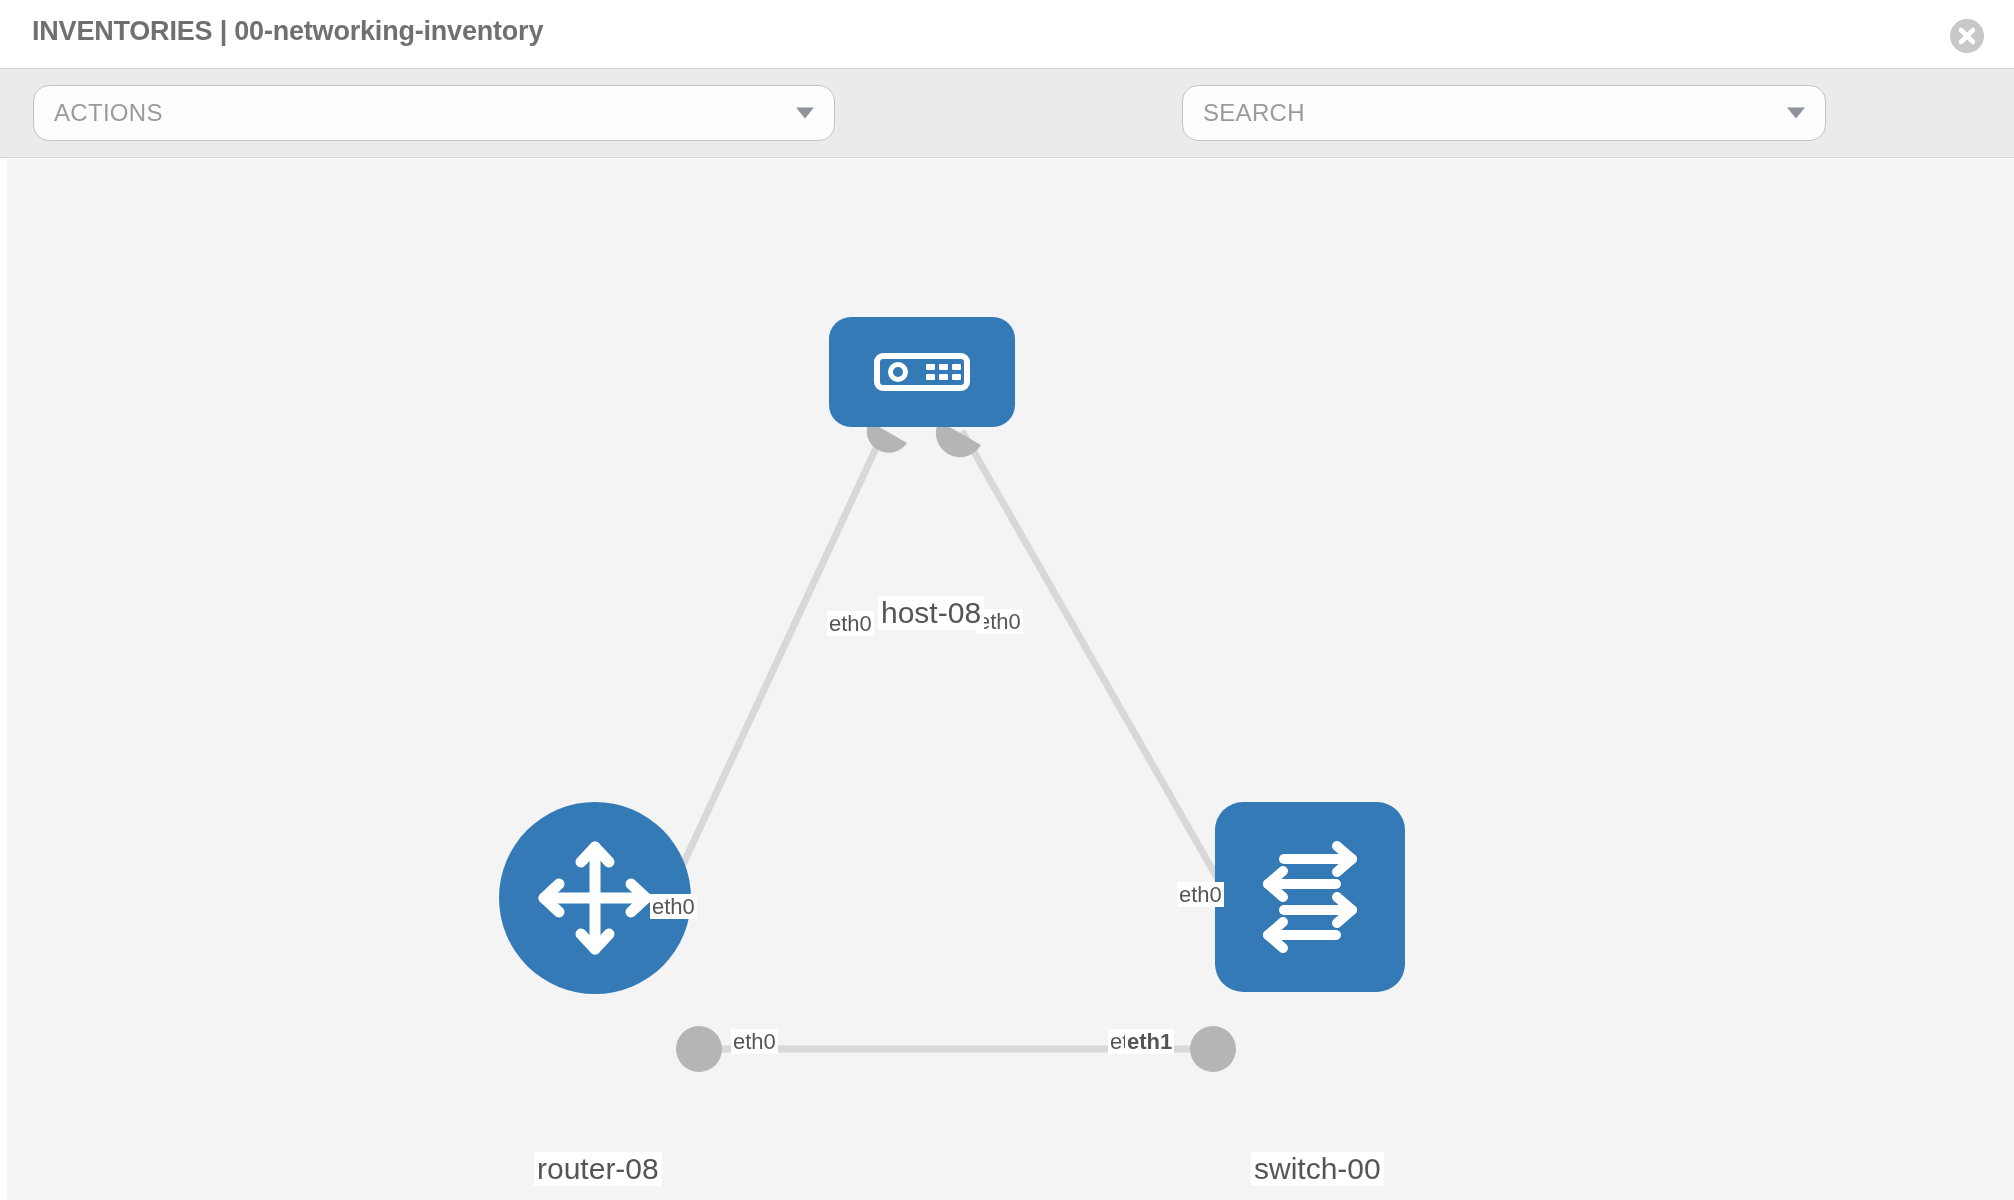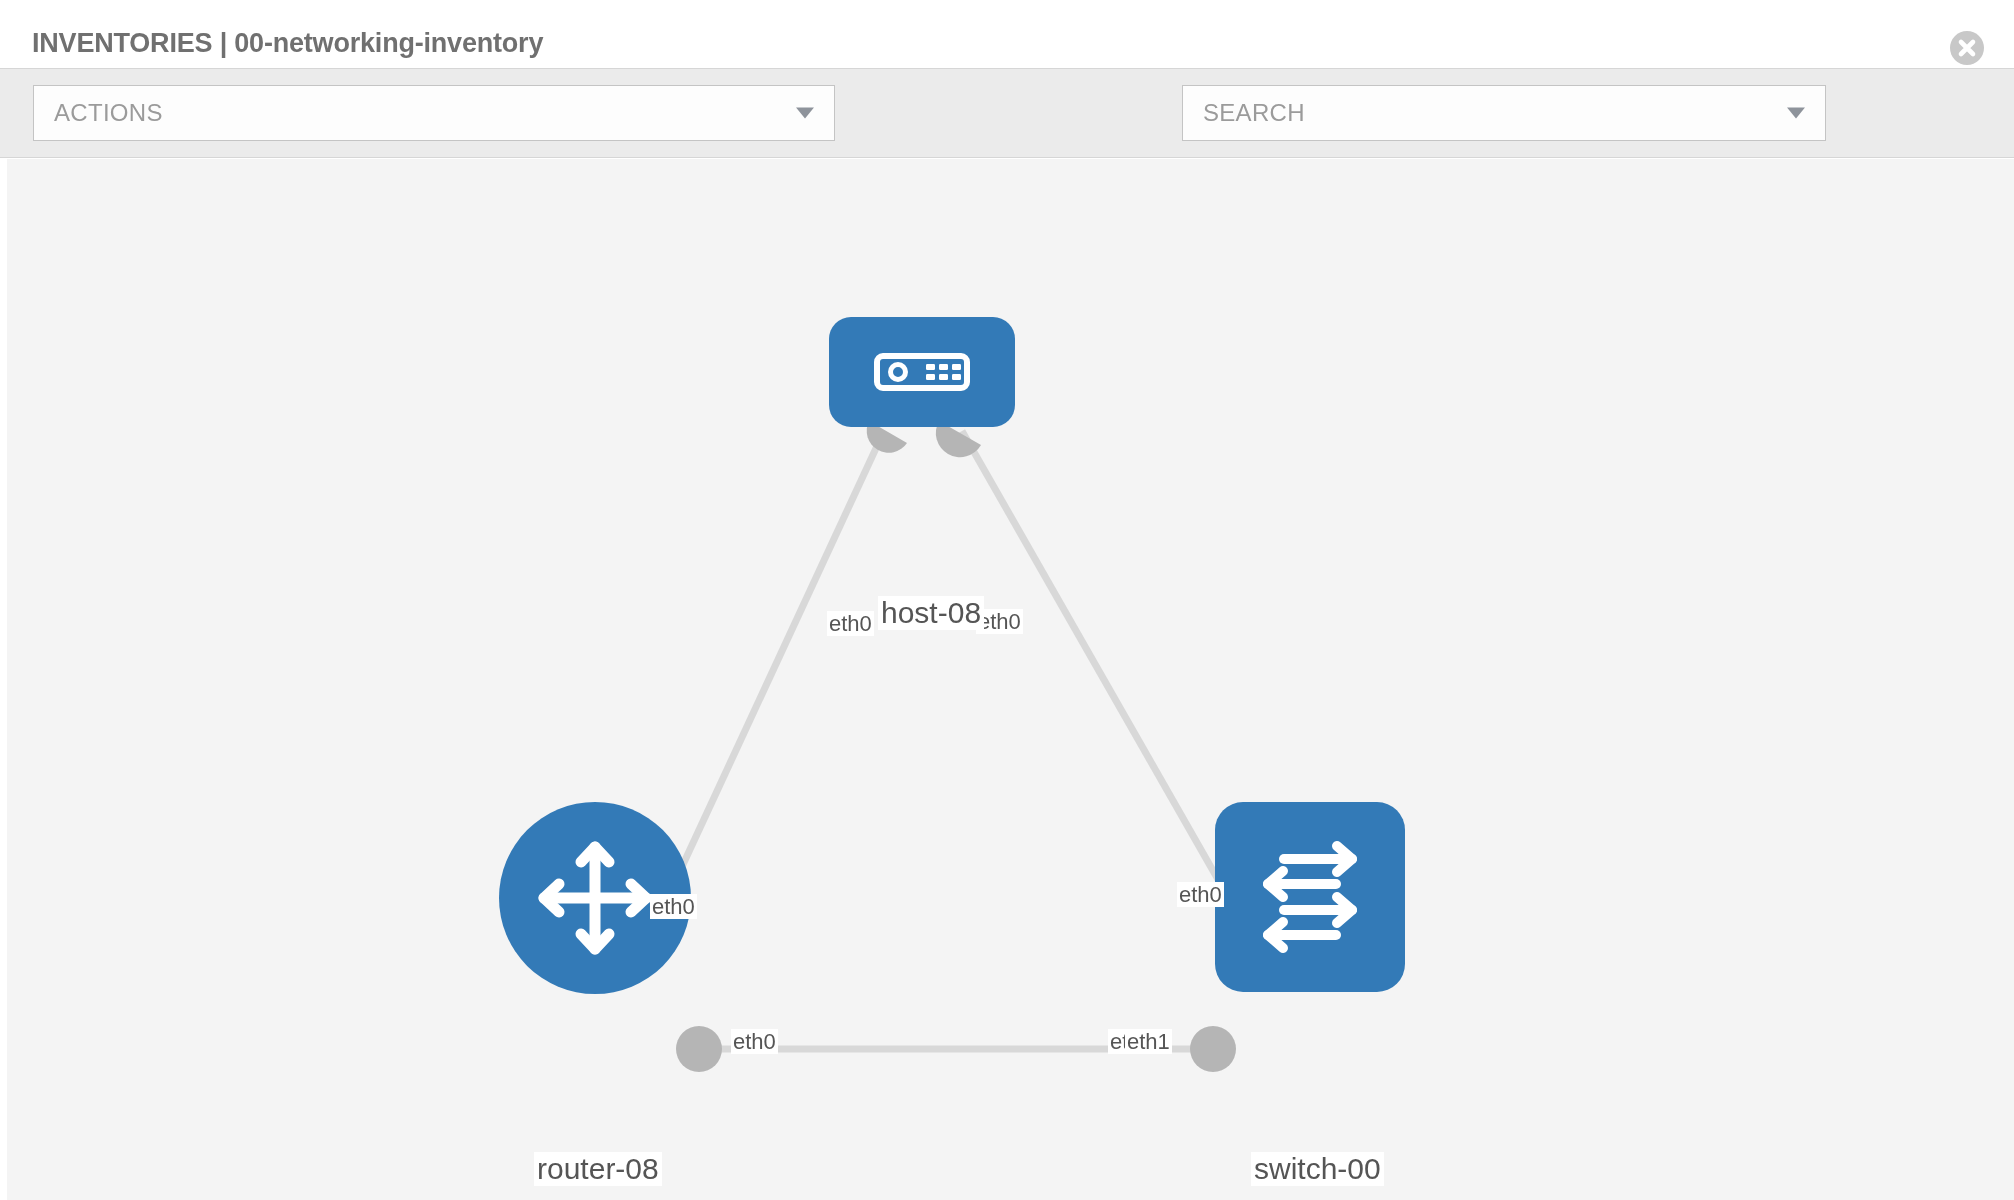--- a/index.html
+++ b/index.html
@@ -8,21 +8,20 @@
     font-family: "Liberation Sans", sans-serif;
     background: #ffffff;
     overflow: hidden;
   }
   .app { position: relative; width: 2014px; height: 1200px; }
 
   
   .header {
     position: absolute; left: 0; top: 0; width: 2014px; height: 68px;
     background: #ffffff;
-    margin-top: 12px;
   }
   .header-title {
     position: absolute; left: 32px; top: 16px;
     font-size: 27px; font-weight: bold; color: #707070;
     letter-spacing: -0.2px; white-space: nowrap;
   }
   .close-btn {
     position: absolute; right: 30px; top: 19px;
     width: 34px; height: 34px; border-radius: 50%;
     background: #c8c8c8; cursor: pointer;
@@ -31,21 +30,21 @@
 
   
   .toolbar {
     position: absolute; left: 0; top: 68px; width: 2014px; height: 90px;
     background: #ebebeb;
     border-top: 1px solid #d6d6d6;
     border-bottom: 1px solid #d6d6d6;
   }
   .dropdown {
     position: absolute; background: #fdfdfd;
-    border: 1px solid #c4c4c4; border-radius: 0;
+    border: 1px solid #c4c4c4; border-radius: 16px;
     cursor: pointer;
   }
   .dropdown-actions { left: 33px; top: 16px; width: 802px; height: 56px; }
   .dropdown-search  { left: 1182px; top: 16px; width: 644px; height: 56px; }
   .dropdown-label {
     position: absolute; left: 20px; top: 50%; transform: translateY(-50%);
     font-size: 24px; color: #9b9b9b; letter-spacing: 0.3px;
   }
   .caret {
     position: absolute; right: 20px; top: 50%; transform: translateY(-50%);
@@ -104,21 +103,21 @@
     position: absolute; white-space: nowrap;
     font-size: 22px; color: #555555;
     background: #ffffff; padding: 0 2px; line-height: 1.15;
   }
   .if-host-left    { left: 820px;  top: 452px; }
   .if-host-right   { left: 969px;  top: 450px; }
   .if-router-up    { left: 643px;  top: 735px; }
   .if-switch-up    { left: 1170px; top: 723px; }
   .if-router-right { left: 724px;  top: 870px; }
   .if-switch-leftA { left: 1101px; top: 870px; }
-  .if-switch-leftB { left: 1118px; top: 870px; }
+  .if-switch-leftB { left: 1118px; top: 870px; font-weight: bold; }
 </style>
 </head>
 <body>
 
 <div class="app">
 
   <div class="header">
     <div class="header-title">INVENTORIES | 00-networking-inventory</div>
     <div class="close-btn">
       <svg viewBox="0 0 34 34" aria-hidden="true">

